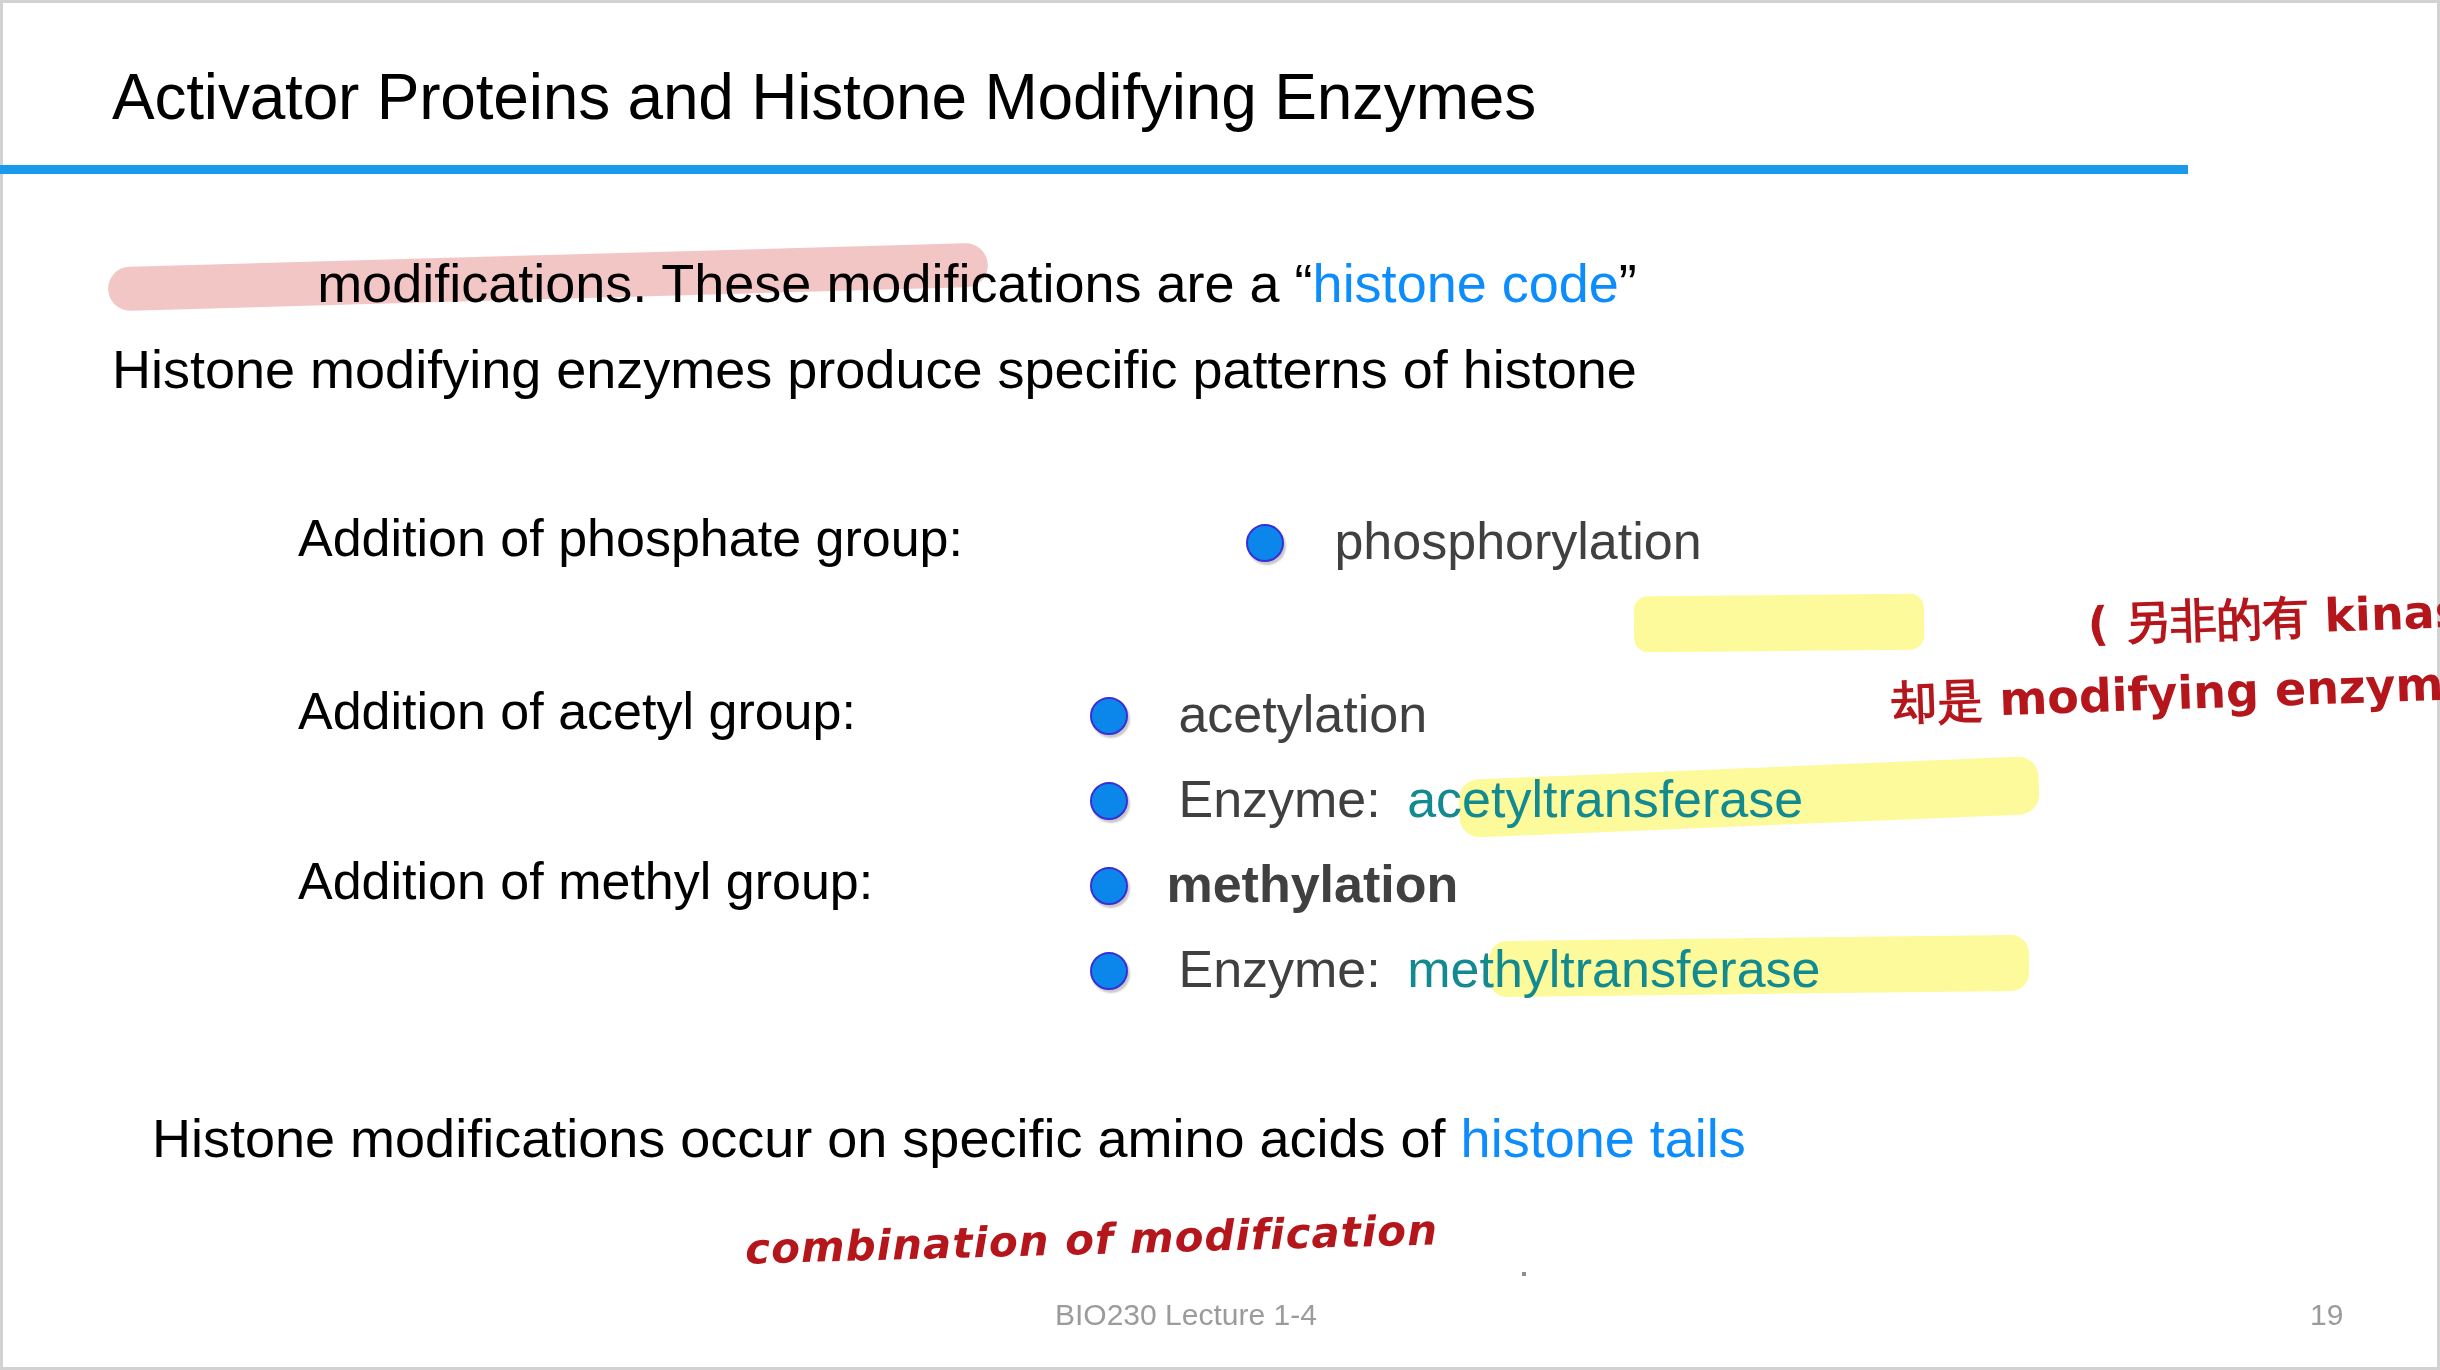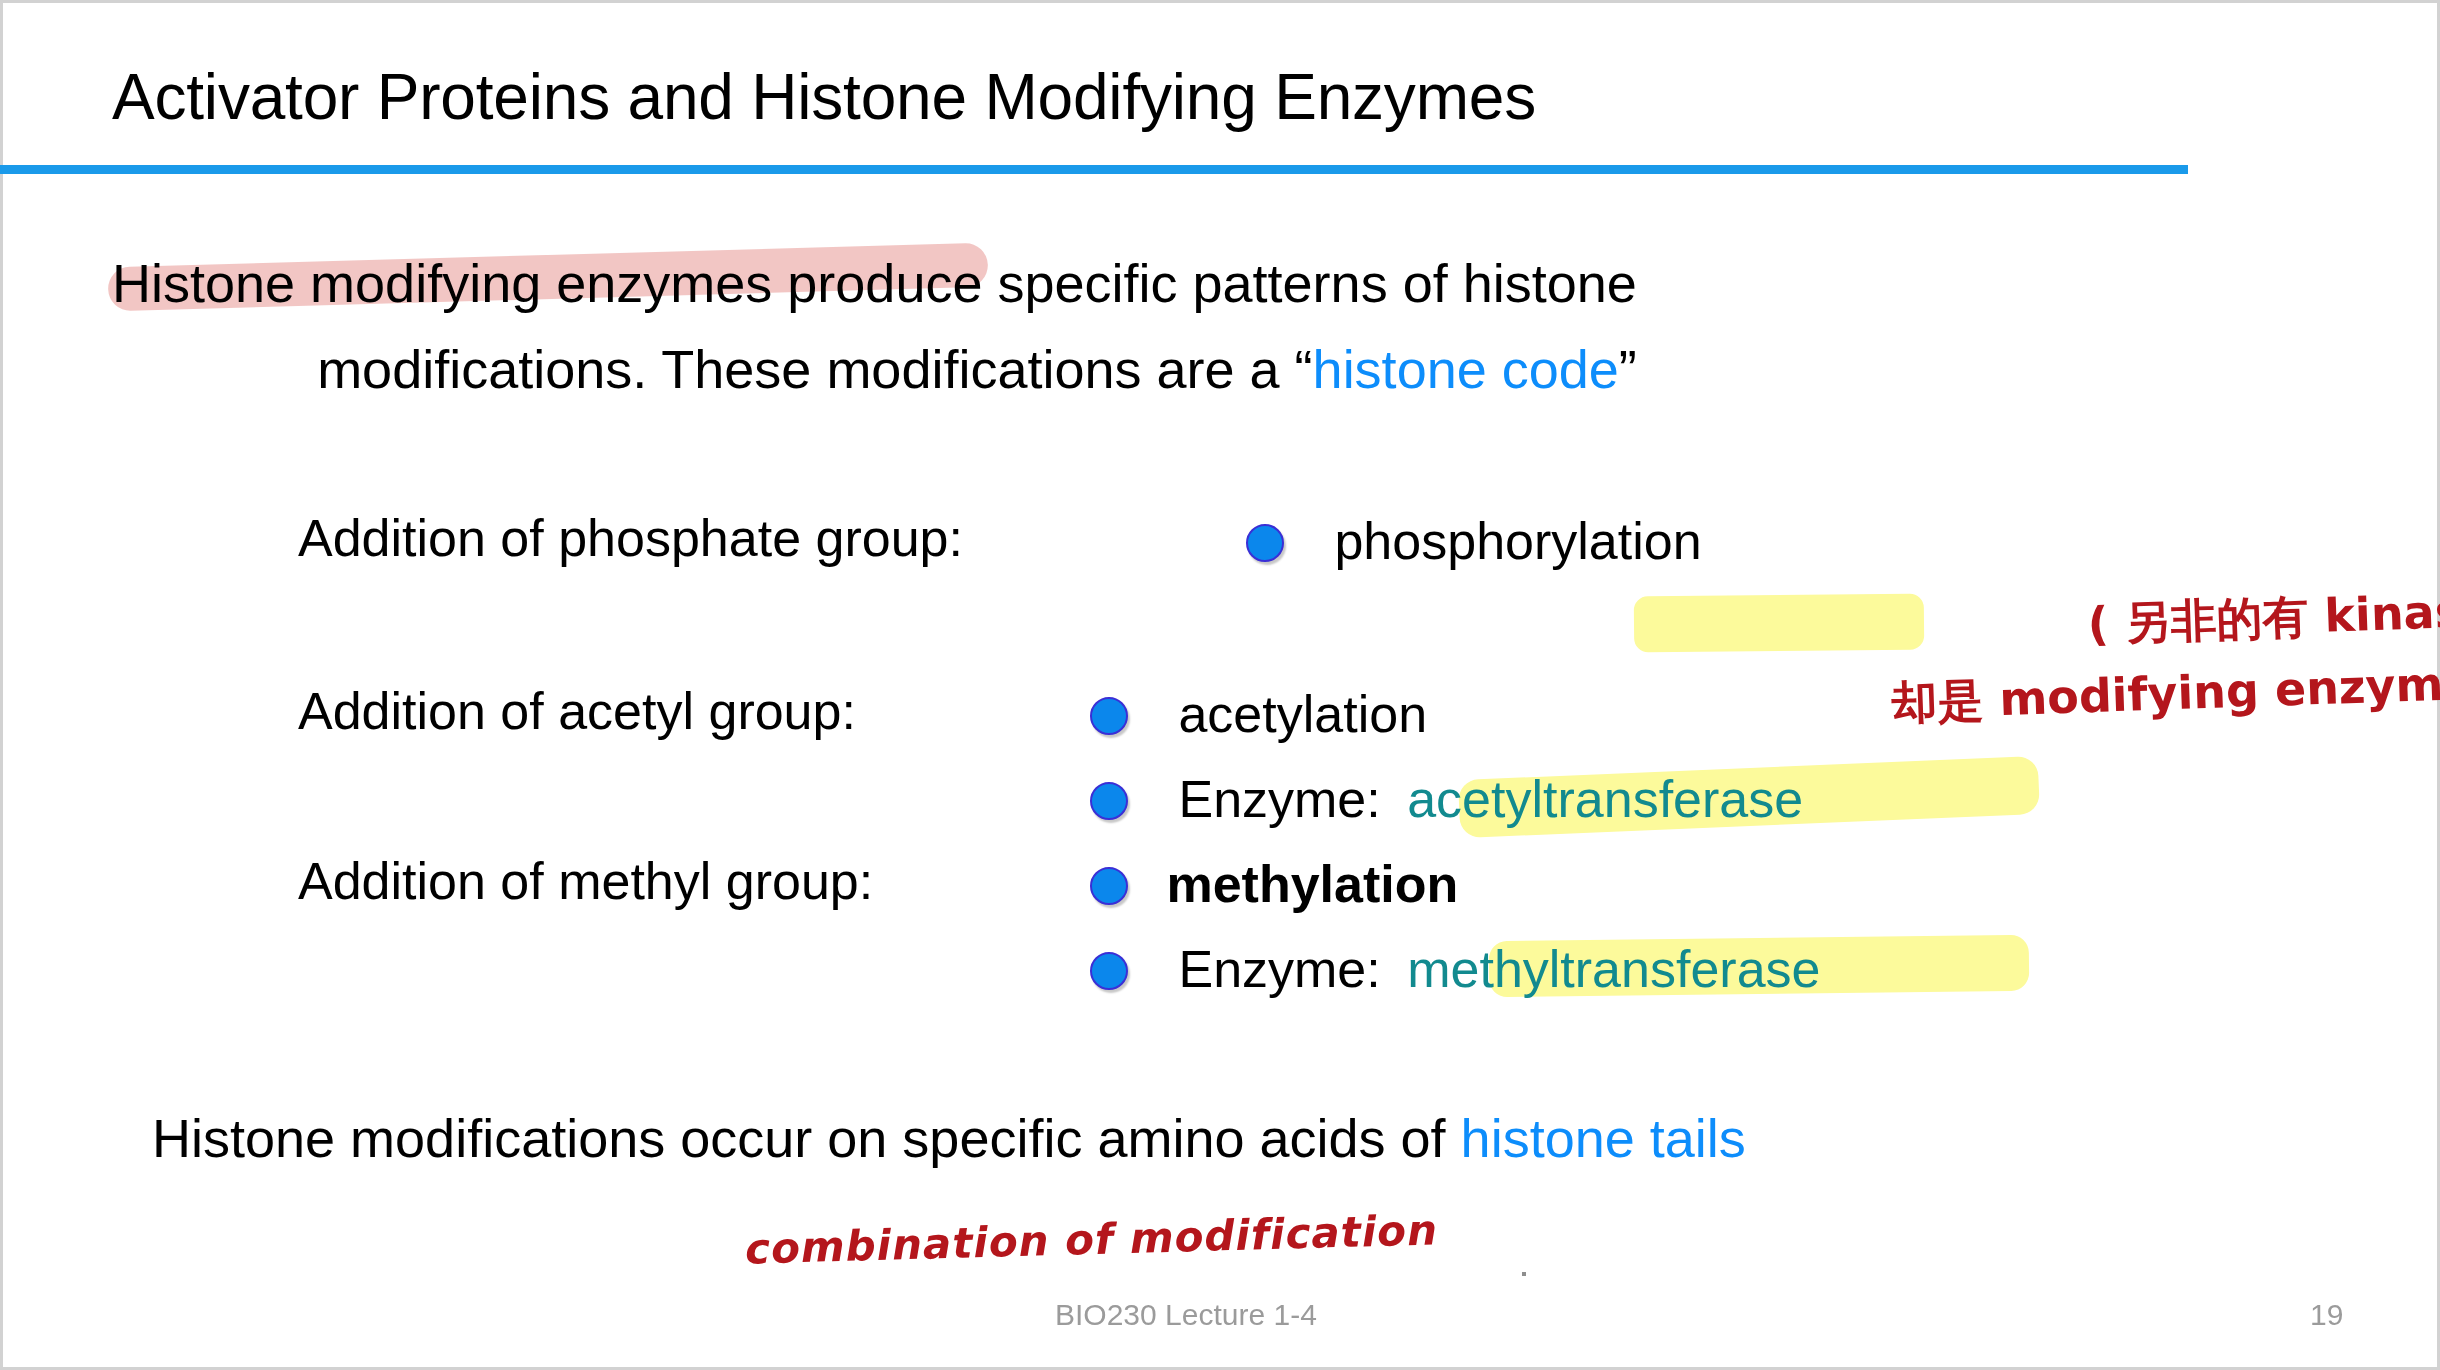--- a/index.html
+++ b/index.html
@@ -77,21 +77,21 @@
 
   
   .row {
     position: absolute;
     white-space: nowrap;
     font-size: 52px;
     line-height: 1;
     color: #000000;
   }
   .lbl { color: #000000; font-size: 52px; }
-  .bluetxt { color: #000000; font-size: 52px; }
+  .bluetxt { color: #404040; font-size: 52px; }
 
   .bullet {
     display: inline-block;
     width: 34px;
     height: 34px;
     border-radius: 50%;
     background: #0b87ec;
     border: 2px solid #3a2fd6;
     box-shadow: 2px 3px 2px rgba(0,0,0,.22);
     vertical-align: -3px;
@@ -182,24 +182,24 @@
 
   <div class="page-border"></div>
 
   <div class="title">Activator Proteins and Histone Modifying Enzymes</div>
   <div class="title-rule"></div>
 
   <div class="pink-marker"></div>
 
   <div class="para para-intro">
     <div>
-      <span class="ontop">Histone modifying enzymes</span><span class="ontop"> produce specific patterns of histone</span>
+      <span>modifications. These modifications are a </span><span class="blk">“</span><span class="blue">histone code</span><span class="blk">”</span>
     </div>
     <div>
-      <span>modifications. These modifications are a </span><span class="blk">“</span><span class="blue">histone code</span><span class="blk">”</span>
+      <span class="ontop">Histone modifying enzymes</span><span class="ontop"> produce specific patterns of histone</span>
     </div>
   </div>
 
   <div class="hl hl-kinase"></div>
   <div class="hl hl-acetyl"></div>
   <div class="hl hl-methyl"></div>
 
   <div class="row" style="left:298px; top:512px;">
     <span class="lbl">Addition of phosphate group:</span>
   </div>

